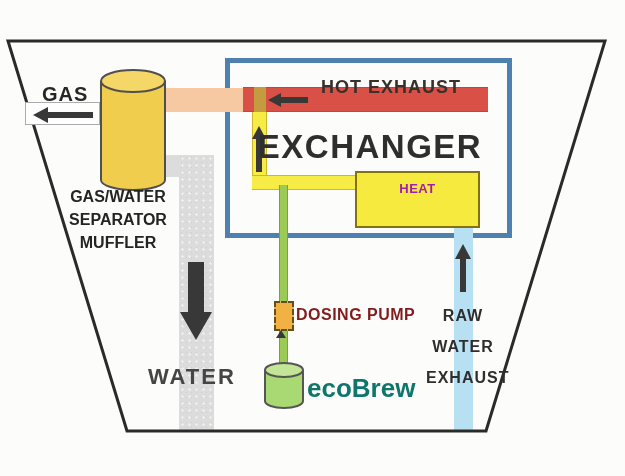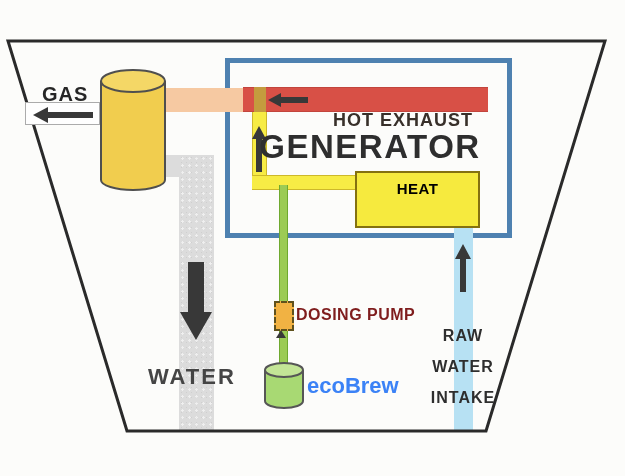--- a/index.html
+++ b/index.html
@@ -21,38 +21,38 @@
   .gray-pipe{left:179px;top:155px;width:35px;height:277px;background:#dcdcdc;
     background-image:radial-gradient(rgba(255,255,255,.55) 22%,transparent 24%),
                      radial-gradient(rgba(150,150,150,.18) 22%,transparent 24%);
     background-size:7px 7px,5px 5px;}
   .peach-pipe{left:165px;top:88px;width:79px;height:24px;background:#f6c9a2;}
   .red-bar{left:243px;top:87px;width:245px;height:25px;background:#d85046;box-shadow:inset 0 1px 0 #c2453d, inset 0 -1px 0 #c2453d;}
   .olive-band{left:254px;top:87px;width:12px;height:25px;background:#c49b3e;}
   .yellow-v{left:252px;top:112px;width:15px;height:78px;background:#f7ec45;border-left:1px solid #cdb82a;border-right:1px solid #cdb82a;}
   .yellow-h{left:252px;top:175px;width:104px;height:15px;background:#f7ec45;border-top:1px solid #cdb82a;border-bottom:1px solid #cdb82a;}
   .heat-exchanger{left:355px;top:171px;width:125px;height:57px;background:#f6ea3e;border:2px solid #847110;
-    display:flex;flex-direction:column;align-items:center;padding-top:5px;line-height:21px;font-size:15px;color:#000000;letter-spacing:.5px;}
+    display:flex;flex-direction:column;align-items:center;padding-top:5px;line-height:21px;font-size:13px;color:#a21caf;letter-spacing:.5px;}
   .green-line{left:279px;top:185px;width:9px;height:181px;background:#9ccb55;border-left:1px solid #6fa92f;border-right:1px solid #6fa92f;}
   .raw-pipe{left:454px;top:228px;width:19px;height:204px;background:#b7e1f3;}
 
   
   .dosing-pump{left:274px;top:301px;width:20px;height:30px;background:#f1b243;border:2px dashed #5f511d;}
   .gas-box{left:25px;top:102px;width:75px;height:23px;background:#fefefe;border:1px solid #ababab;}
 
   
   .lbl{line-height:1;white-space:nowrap;}
   .t-gas{left:42px;top:84px;font-size:20px;letter-spacing:1px;}
-  .t-hot{left:321px;top:111px;font-size:18px;letter-spacing:1px;color:#38302a;margin-left:12px;}
+  .t-hot{left:321px;top:78px;font-size:18px;letter-spacing:1px;color:#38302a;}
   .t-gen{left:252px;top:130px;width:236px;text-align:center;font-size:33px;letter-spacing:1.5px;color:#2e2e2e;}
   .t-sep{left:45px;top:185px;width:146px;text-align:center;font-size:16px;line-height:23px;color:#242424;}
   .t-water{left:148px;top:366px;font-size:22px;letter-spacing:2px;color:#454545;}
   .t-dosing{left:296px;top:307px;font-size:16px;letter-spacing:.5px;color:#7f1d1d;}
-  .t-brew{left:307px;top:375px;font-size:22px;color:#3b82f6;}
-  .t-raw{left:426px;top:320px;width:74px;text-align:center;font-size:16px;line-height:31px;letter-spacing:1px;color:#2e2e2e;}
+  .t-brew{left:307px;top:375px;font-size:26px;color:#0f766e;}
+  .t-raw{left:426px;top:300px;width:74px;text-align:center;font-size:16px;line-height:31px;letter-spacing:1px;color:#2e2e2e;}
 
   svg{display:block;}
 </style>
 </head>
 <body>
 
 <div class="stage">
 
   <div class="abs z0 enclosure"></div>
 
@@ -113,26 +113,31 @@
   <svg class="abs z5" style="left:454px;top:242px" width="18" height="52" viewBox="0 0 18 52">
     <path d="M9,2 L17,17 L12,17 L12,50 L6,50 L6,17 L1,17 Z" fill="#383838"></path>
   </svg>
 
   <svg class="abs z5" style="left:275px;top:330px" width="12" height="9" viewBox="0 0 12 9">
     <path d="M6,0 L11,8 L1,8 Z" fill="#383838"></path>
   </svg>
 
   <div class="abs z5 lbl t-gas">GAS</div>
   <div class="abs z5 lbl t-hot">HOT EXHAUST</div>
-  <div class="abs z5 lbl t-gen">GENERATOR</div>
+  <div class="abs z5 lbl t-gen">EXCHANGER</div>
 
+  <div class="abs z5 t-sep">
+    <div>GAS/WATER</div>
+    <div>SEPARATOR</div>
+    <div>MUFFLER</div>
+  </div>
 
   <div class="abs z5 lbl t-water">WATER</div>
   <div class="abs z5 lbl t-dosing">DOSING PUMP</div>
   <div class="abs z5 lbl t-brew">ecoBrew</div>
 
   <div class="abs z5 t-raw">
     <div>RAW</div>
     <div>WATER</div>
-    <div>INTAKE</div>
+    <div>EXHAUST</div>
   </div>
 
 </div>
 
 </body></html>

